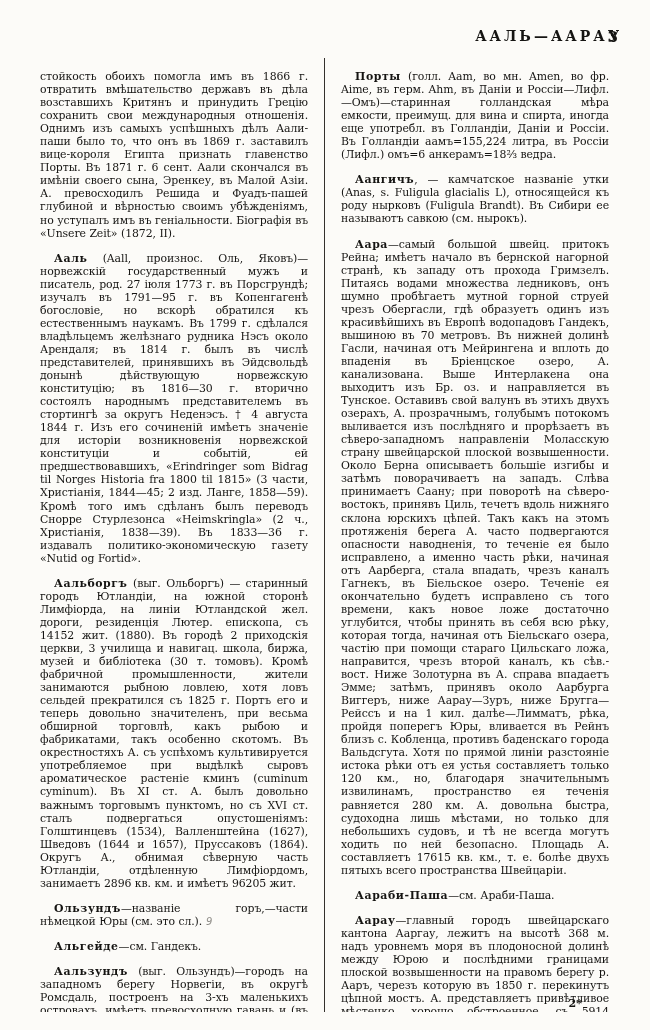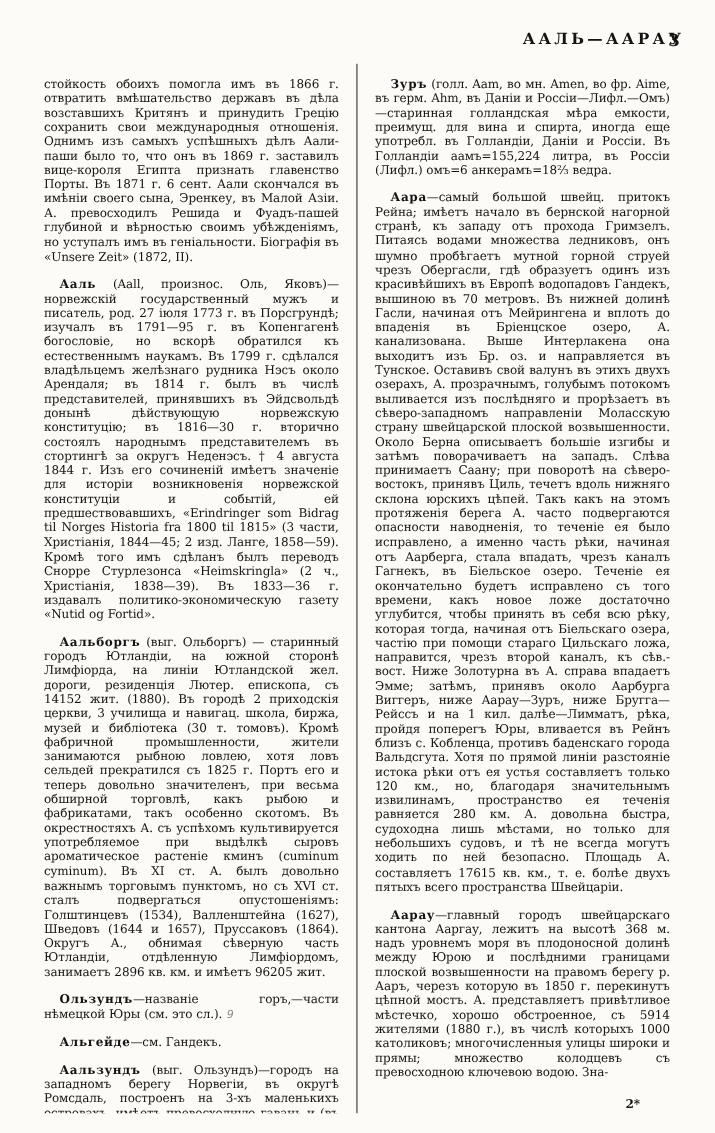--- a/index.html
+++ b/index.html
@@ -57,23 +57,25 @@
 
       <p class="para"><b class="headword">Альгейде</b><span>—см. Гандекъ.</span></p>
 
       <p class="para"><b class="headword">Аальзундъ</b><span> (выг. Ользундъ)—городъ на западномъ берегу Норвегіи, въ округѣ Ромсдаль, построенъ на 3-хъ маленькихъ островахъ, имѣетъ превосходную гавань и (въ 1876 г.) 5788 жит., которые занимаются рыболовствомъ, торговлей и мореплаваніемъ. Главный предметъ вывоза—рыба и козлиныя шкуры. А. до 1823 г. назывался Боргсзундъ, а въ 1848 г. возвысился до степени торговаго города.</span><i class="pencil">11</i></p>
 
       <p class="para"><b class="headword">Аальстъ</b><span>—г. въ Бельгіи (см. Альстъ).</span><i class="pencil">12</i></p>
     </div>
   <div class="col-divider"></div>
   <div class="col">
 
-      <p class="para"><b class="headword">Зуръ</b><span> (голл. Aam, во мн. Amen, во фр. Aime, въ герм. Ahm, въ Даніи и Россіи—Лифл.—Омъ)—старинная голландская мѣра емкости, преимущ. для вина и спирта, иногда еще употребл. въ Голландіи, Даніи и Россіи. Въ Голландіи аамъ=155,224 литра, въ Россіи (Лифл.) омъ=6 анкерамъ=18⅔ ведра.</span></p>
+      <p class="para"><b class="headword">Порты</b><span> (голл. Aam, во мн. Amen, во фр. Aime, въ герм. Ahm, въ Даніи и Россіи—Лифл.—Омъ)—старинная голландская мѣра емкости, преимущ. для вина и спирта, иногда еще употребл. въ Голландіи, Даніи и Россіи. Въ Голландіи аамъ=155,224 литра, въ Россіи (Лифл.) омъ=6 анкерамъ=18⅔ ведра.</span></p>
 
+      <p class="para"><b class="headword">Аангичъ</b><span>, — камчатское названіе утки (Anas, s. Fuligula glacialis L), относящейся къ роду нырковъ (Fuligula Brandt). Въ Сибири ее называютъ савкою (см. нырокъ).</span></p>
 
       <p class="para"><b class="headword">Аара</b><span>—самый большой швейц. притокъ Рейна; имѣетъ начало въ бернской нагорной странѣ, къ западу отъ прохода Гримзелъ. Питаясь водами множества ледниковъ, онъ шумно пробѣгаетъ мутной горной струей чрезъ Обергасли, гдѣ образуетъ одинъ изъ красивѣйшихъ въ Европѣ водопадовъ Гандекъ, вышиною въ 70 метровъ. Въ нижней долинѣ Гасли, начиная отъ Мейрингена и вплоть до впаденія въ Бріенцское озеро, А. канализована. Выше Интерлакена она выходитъ изъ Бр. оз. и направляется въ Тунское. Оставивъ свой валунъ въ этихъ двухъ озерахъ, А. прозрачнымъ, голубымъ потокомъ выливается изъ послѣдняго и прорѣзаетъ въ сѣверо-западномъ направленіи Моласскую страну швейцарской плоской возвышенности. Около Берна описываетъ большіе изгибы и затѣмъ поворачиваетъ на западъ. Слѣва принимаетъ Саану; при поворотѣ на сѣверо-востокъ, принявъ Циль, течетъ вдоль нижняго склона юрскихъ цѣпей. Такъ какъ на этомъ протяженія берега А. часто подвергаются опасности наводненія, то теченіе ея было исправлено, а именно часть рѣки, начиная отъ Аарберга, стала впадать, чрезъ каналъ Гагнекъ, въ Біельское озеро. Теченіе ея окончательно будетъ исправлено съ того времени, какъ новое ложе достаточно углубится, чтобы принять въ себя всю рѣку, которая тогда, начиная отъ Біельскаго озера, частію при помощи стараго Цильскаго ложа, направится, чрезъ второй каналъ, къ сѣв.-вост. Ниже Золотурна въ А. справа впадаетъ Эмме; затѣмъ, принявъ около Аарбурга Виггеръ, ниже Аарау—Зуръ, ниже Бругга—Рейссъ и на 1 кил. далѣе—Лимматъ, рѣка, пройдя поперегъ Юры, вливается въ Рейнъ близъ с. Кобленца, противъ баденскаго города Вальдсгута. Хотя по прямой линіи разстояніе истока рѣки отъ ея устья составляетъ только 120 км., но, благодаря значительнымъ извилинамъ, пространство ея теченія равняется 280 км. А. довольна быстра, судоходна лишь мѣстами, но только для небольшихъ судовъ, и тѣ не всегда могутъ ходить по ней безопасно. Площадь А. составляетъ 17615 кв. км., т. е. болѣе двухъ пятыхъ всего пространства Швейцаріи.</span></p>
 
+      <p class="para"><b class="headword">Аараби-Паша</b><span>—см. Араби-Паша.</span></p>
 
       <p class="para"><b class="headword">Аарау</b><span>—главный городъ швейцарскаго кантона Ааргау, лежитъ на высотѣ 368 м. надъ уровнемъ моря въ плодоносной долинѣ между Юрою и послѣдними границами плоской возвышенности на правомъ берегу р. Ааръ, черезъ которую въ 1850 г. перекинутъ цѣпной мостъ. А. представляетъ привѣтливое мѣстечко, хорошо обстроенное, съ 5914 жителями (1880 г.), въ числѣ которыхъ 1000 католиковъ; многочисленныя улицы широки и прямы; множество колодцевъ съ превосходною ключевою водою. Зна-</span></p>
     </div>
 </div>
 
 <div class="signature-mark">2*</div>
 
 </body></html>

